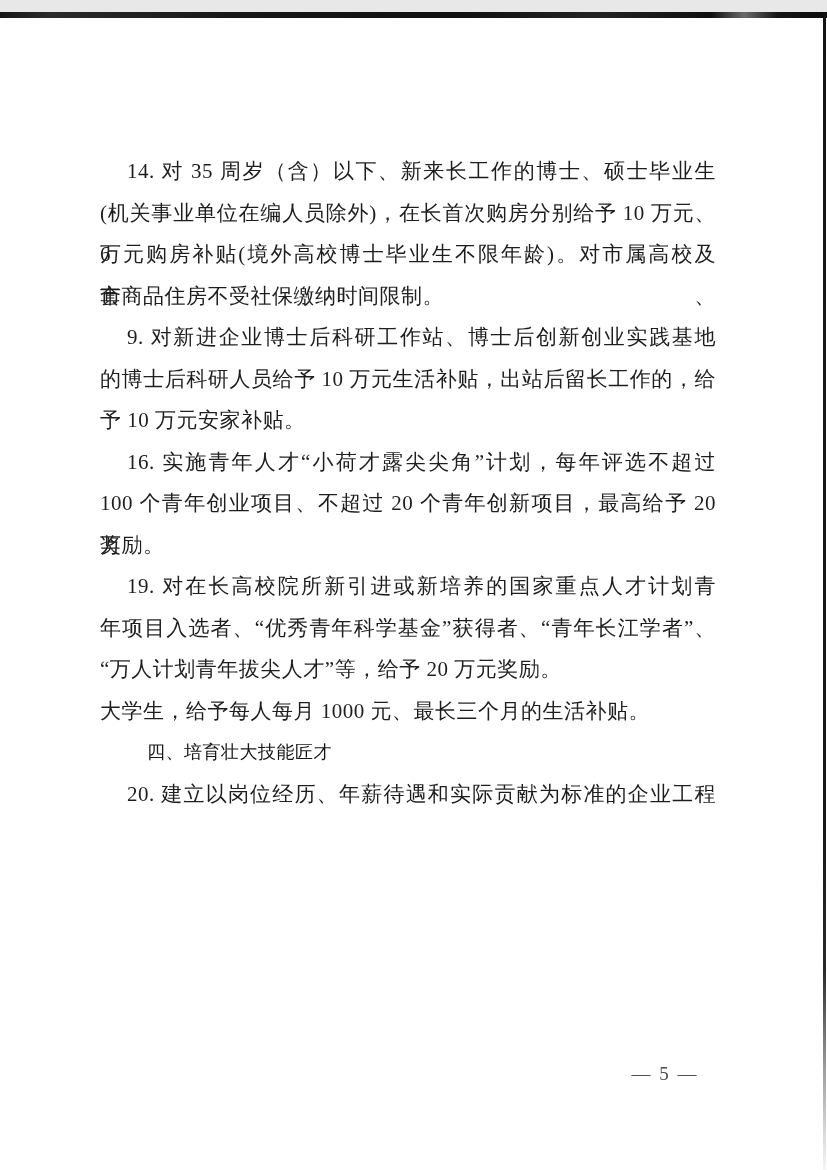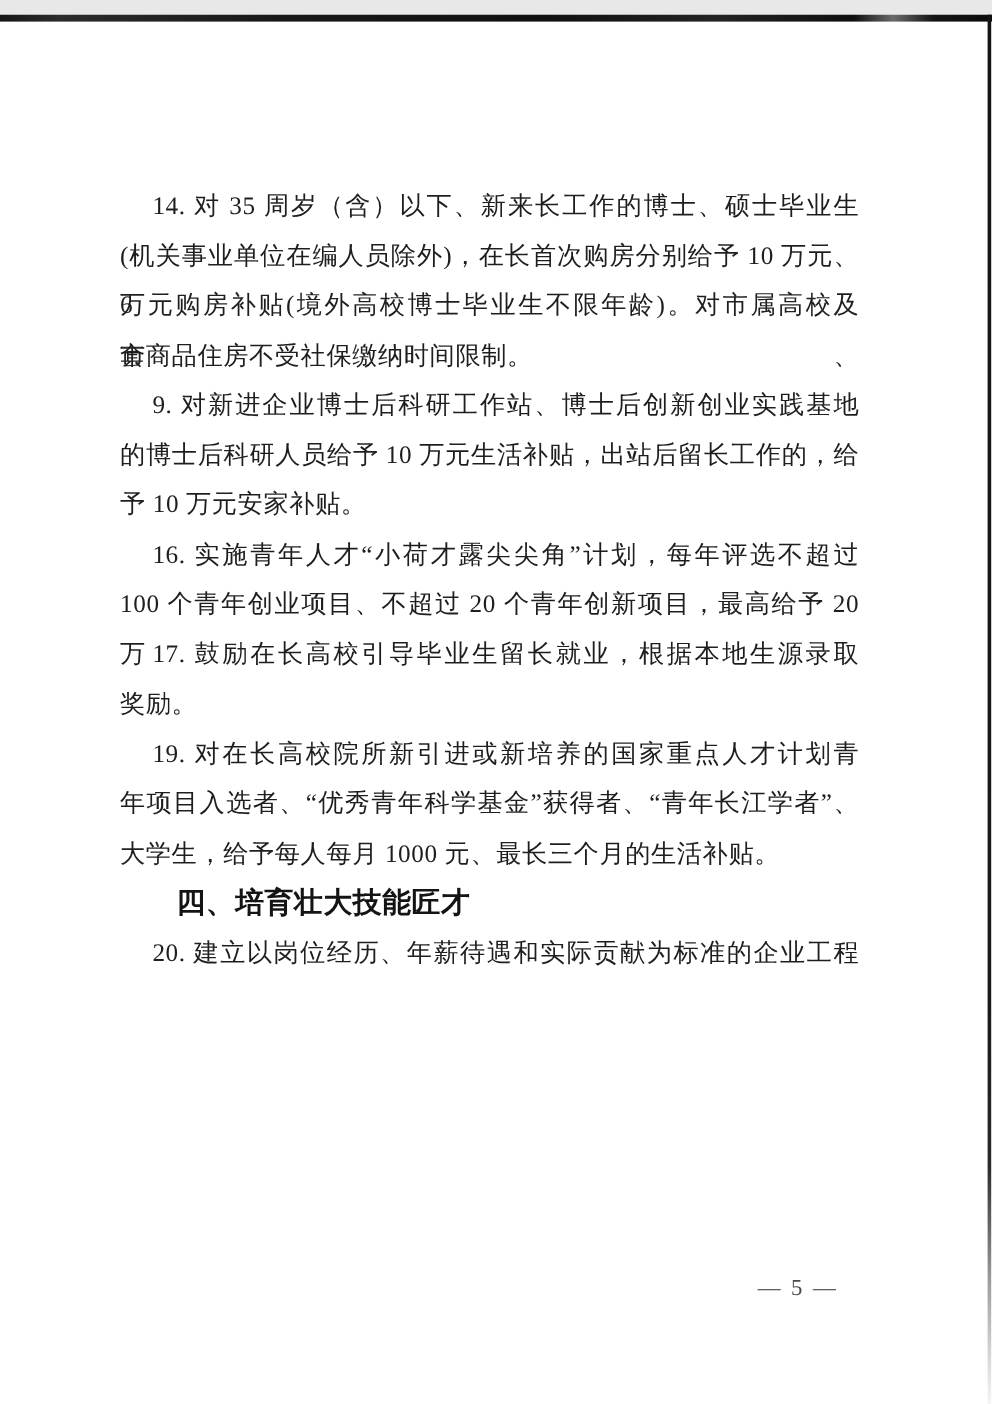--- a/index.html
+++ b/index.html
@@ -55,22 +55,22 @@
     text-align-last: justify;
   }
   .para-start {
     text-indent: 27px;
   }
   .para-end {
     text-align: left;
   }
   .heading {
     font-family: "Liberation Sans", "DejaVu Sans", sans-serif;
-    font-weight: 700;
-    font-size: 24px;
+    font-weight: 400;
+    font-size: 18px;
     text-indent: 47px;
     text-align: left;
     color: #141414;
   }
   .page-number {
     position: absolute;
     top: 1048px;
     left: 600px;
     width: 130px;
     height: 28px;
@@ -91,23 +91,23 @@
   <main class="text-block">
       <div class="line para-start">14. 对 35 周岁（含）以下、新来长工作的博士、硕士毕业生</div>
       <div class="line para-cont">(机关事业单位在编人员除外)，在长首次购房分别给予 10 万元、6</div>
       <div class="line para-cont">万元购房补贴(境外高校博士毕业生不限年龄)。对市属高校及市、</div>
       <div class="line para-end">套商品住房不受社保缴纳时间限制。</div>
       <div class="line para-start">9. 对新进企业博士后科研工作站、博士后创新创业实践基地</div>
       <div class="line para-cont">的博士后科研人员给予 10 万元生活补贴，出站后留长工作的，给</div>
       <div class="line para-end">予 10 万元安家补贴。</div>
       <div class="line para-start">16. 实施青年人才“小荷才露尖尖角”计划，每年评选不超过</div>
       <div class="line para-cont">100 个青年创业项目、不超过 20 个青年创新项目，最高给予 20 万</div>
-      <div class="line para-start">17. 鼓励在长高校引导毕业生留长就业，根据本地生源录取</div>
       <div class="line para-end">奖励。</div>
       <div class="line para-start">19. 对在长高校院所新引进或新培养的国家重点人才计划青</div>
       <div class="line para-cont">年项目入选者、“优秀青年科学基金”获得者、“青年长江学者”、</div>
+      <div class="line para-end">“万人计划青年拔尖人才”等，给予 20 万元奖励。</div>
       <div class="line para-end">大学生，给予每人每月 1000 元、最长三个月的生活补贴。</div>
       <div class="line heading">四、培育壮大技能匠才</div>
       <div class="line para-start">20. 建立以岗位经历、年薪待遇和实际贡献为标准的企业工程</div>
     </main>
 
   <div class="page-number">— 5 —</div>
 </div>
 
 </body></html>

